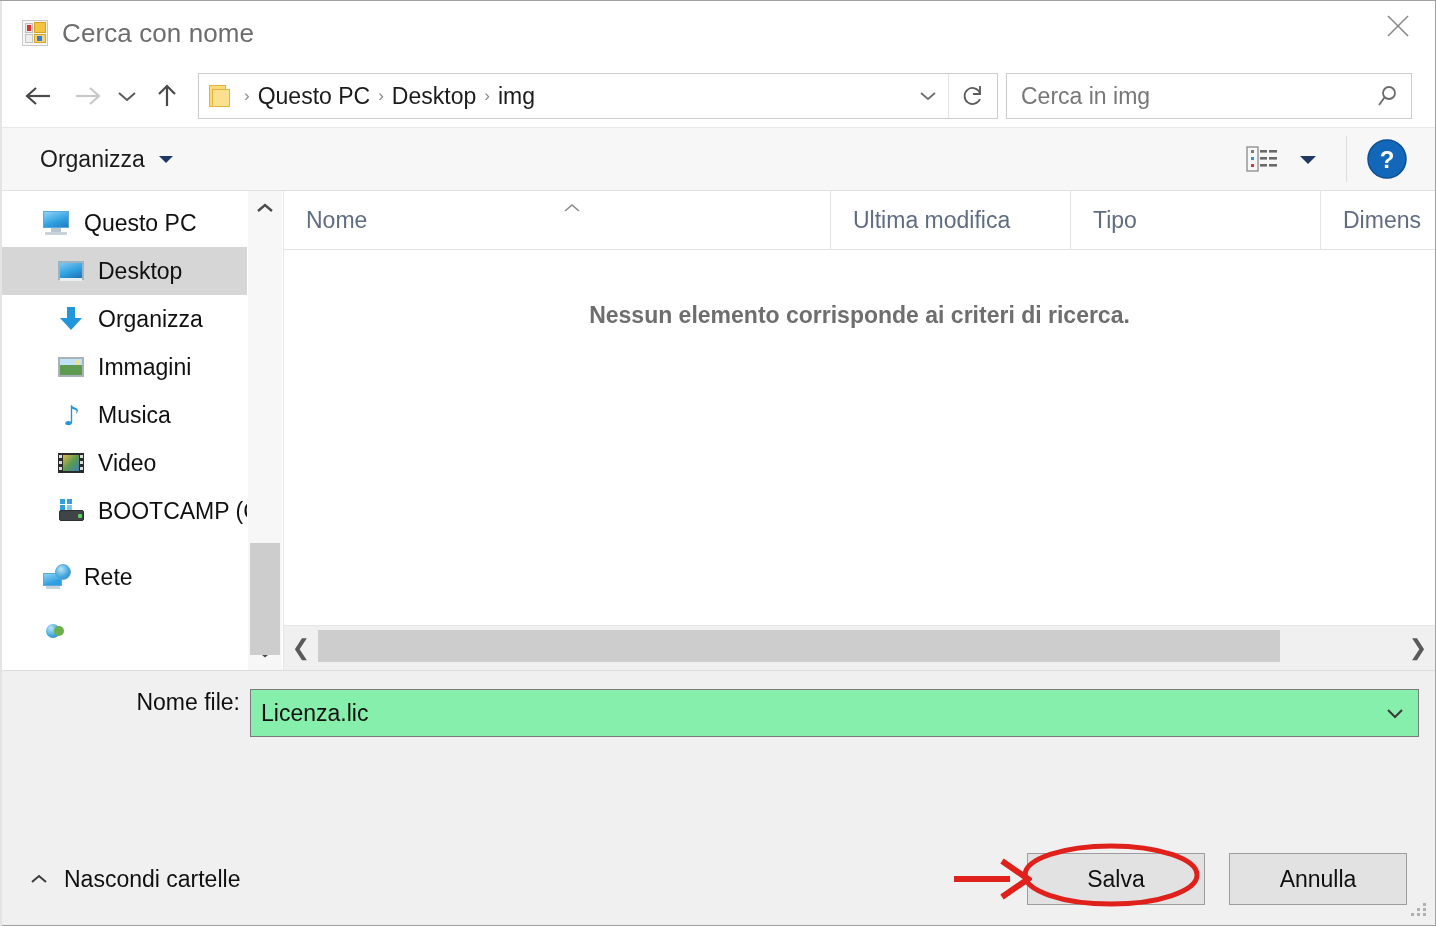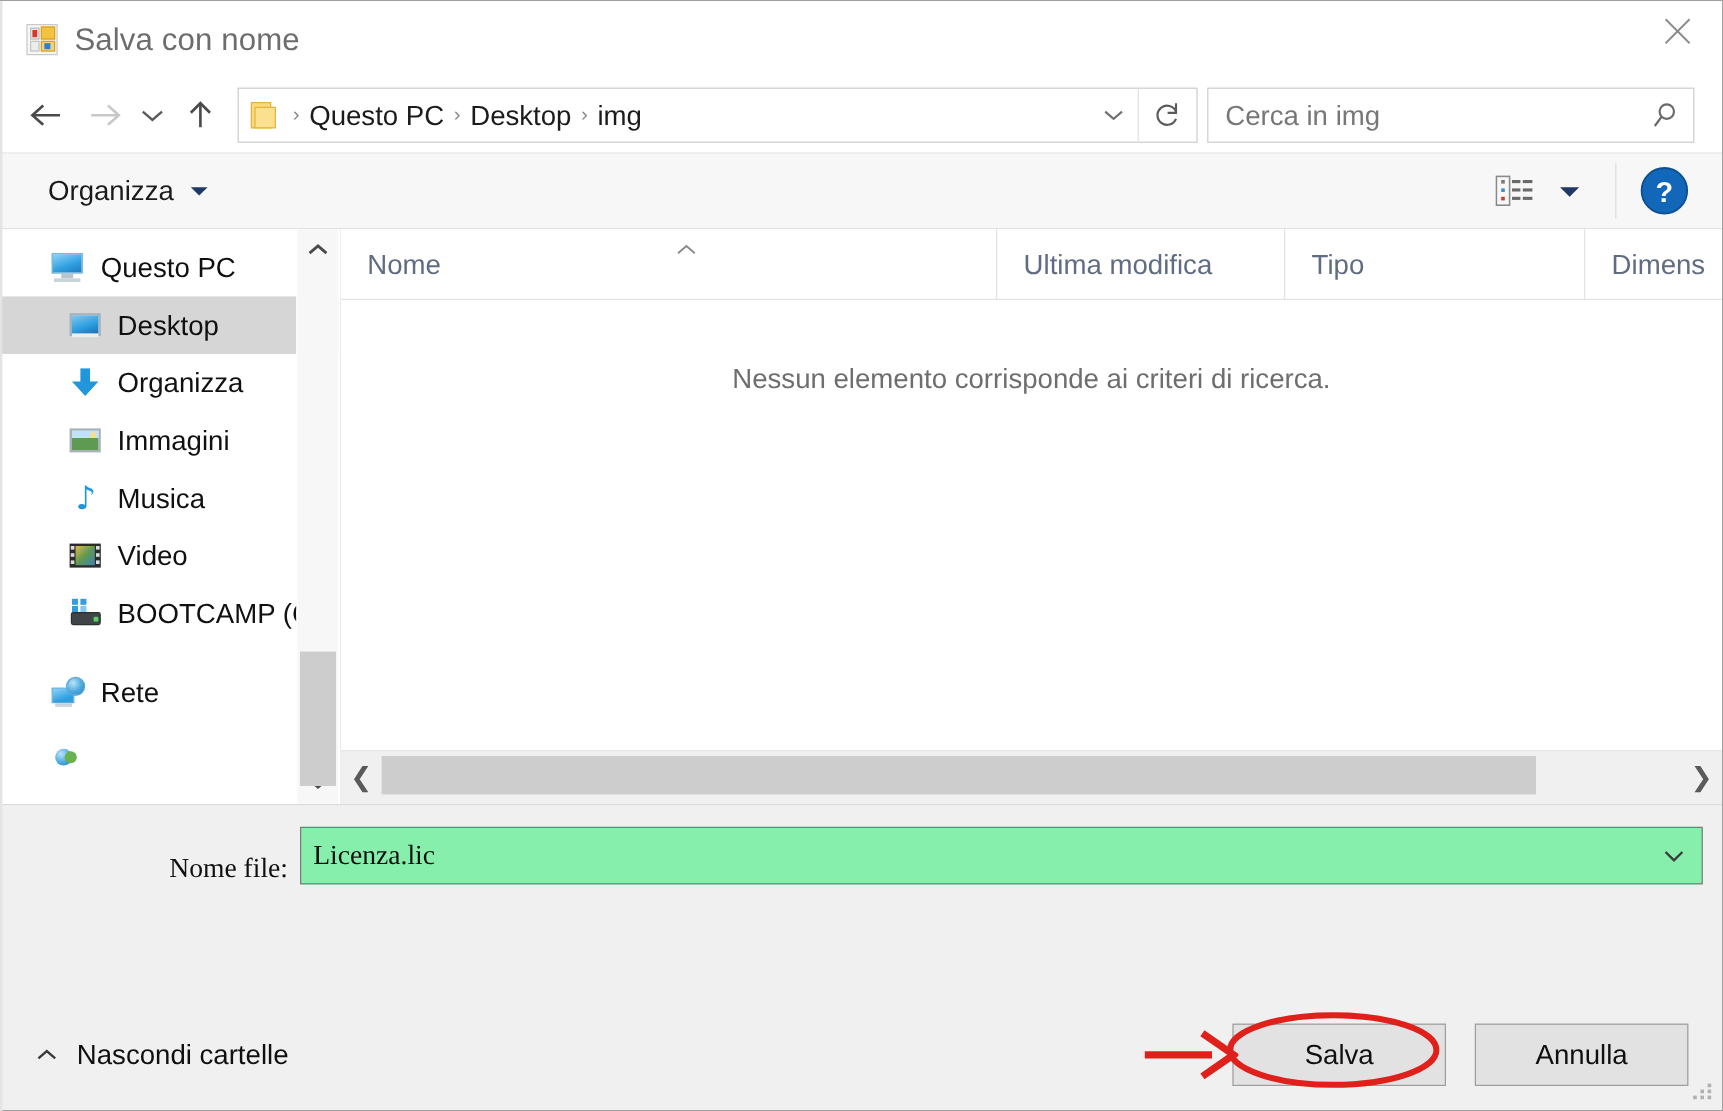--- a/index.html
+++ b/index.html
@@ -393,20 +393,21 @@
     top: 2px;
     color: #8a8a8a;
   }
   .emptymsg {
     flex: 1 1 auto;
     display: flex;
     justify-content: center;
     padding-top: 52px;
     font-size: 23px;
     color: #6e6e6e;
+    font-weight: bold;
   }
   .hscroll {
     height: 44px;
     flex: 0 0 44px;
     background: #f0f0f0;
     display: flex;
     align-items: center;
     border-top: 1px solid #e6e6e6;
   }
   .hs-arrow {
@@ -434,24 +435,23 @@
 
   
   .footer {
     flex: 0 0 auto;
     background: #f0f0f0;
     border-top: 1px solid #dcdcdc;
     padding-top: 18px;
   }
   .field-row {
     display: flex;
-    align-items: flex-end;
+    align-items: flex-start;
     height: 48px;
     margin-bottom: 24px;
-    font-family: Liberation Serif, serif;
   }
   .field-label {
     width: 250px;
     flex: 0 0 250px;
     text-align: right;
     padding-right: 10px;
     box-sizing: border-box;
     font-size: 23px;
     color: #101010;
   }
@@ -547,21 +547,21 @@
   <div class="titlebar">
     <div class="title-icon">
       <div class="q bg"></div>
       <div class="q q1"></div>
         <div class="q q1d"></div>
       <div class="q q2"></div>
       <div class="q q3"></div>
       <div class="q q4"></div>
         <div class="q q4d"></div>
     </div>
-    <div class="title-text">Salva con nome</div>
+    <div class="title-text">Cerca con nome</div>
     <div class="close-btn">
       <svg width="26" height="26" viewBox="0 0 26 26">
         <line x1="3" y1="3" x2="23" y2="23" stroke="#8a8a8a" stroke-width="1.6"></line>
         <line x1="23" y1="3" x2="3" y2="23" stroke="#8a8a8a" stroke-width="1.6"></line>
       </svg>
     </div>
   </div>
 
   <div class="navbar">
     <div class="nav-arrow back">

